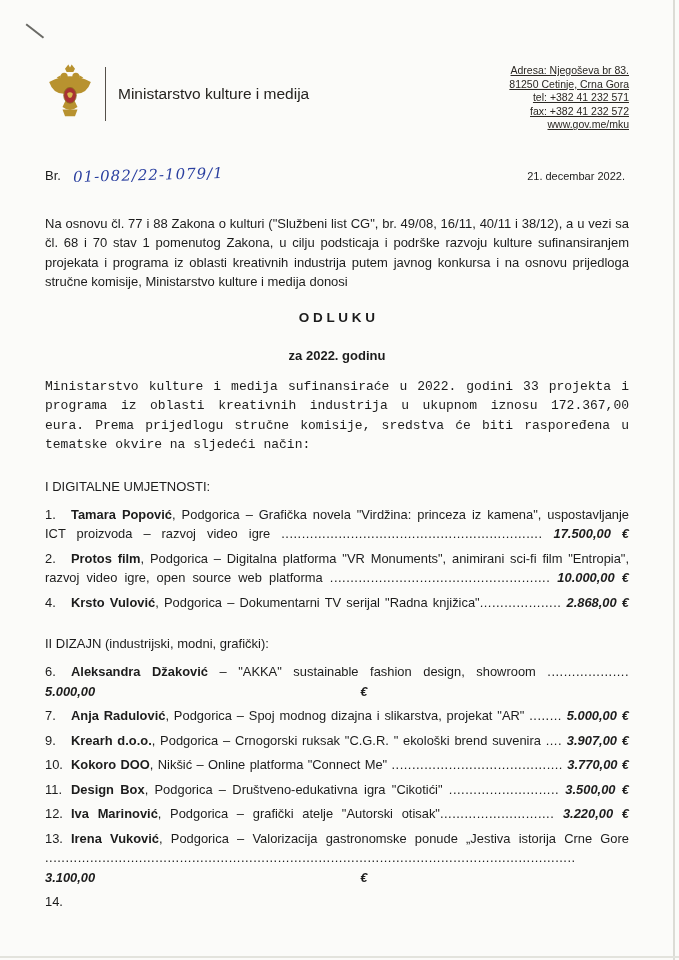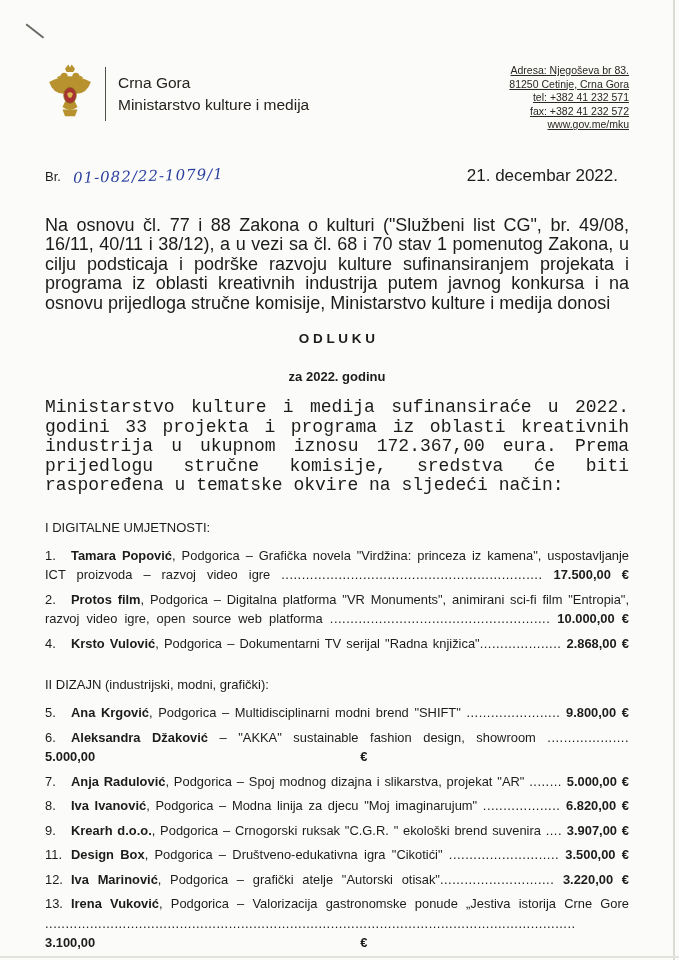--- a/index.html
+++ b/index.html
@@ -20,35 +20,35 @@
   .org-names{font-size:15.5px;line-height:22px;color:#26231f;}
   .address-block{text-align:right;font-size:10.5px;line-height:13.5px;color:#2a2722;padding-top:2px;text-decoration:underline;}
 
   .meta-row{display:flex;justify-content:space-between;align-items:baseline;margin-top:34px;}
   .number-group{font-size:13px;}
   .handwritten{
     display:inline-block;margin-left:8px;color:#2a3f9f;
     font-family:"DejaVu Serif",serif;font-style:italic;font-size:15px;
     letter-spacing:1px;transform:rotate(-1.5deg);
   }
-  .doc-date{font-size:17px;margin-right:11px;}
+  .doc-date{font-size:11px;margin-right:4px;}
 
-  .para{margin:30px 0 0;text-align:justify;font-size:18px;line-height:19.5px;}
+  .para{margin:30px 0 0;text-align:justify;font-size:13px;line-height:19.5px;}
   .decision-title{text-align:center;font-weight:bold;font-size:13.5px;margin:18px 0 0;}
   .decision-subtitle{text-align:center;font-weight:bold;font-size:13px;line-height:19px;margin:2px 0 0;}
   .summary{margin-top:12px;font-family:Liberation Mono, monospace;}
 
   .section-heading{font-weight:normal;font-size:13px;margin:24px 0 11px;}
   .list-item{
     margin:0 0 5px;font-size:12.9px;line-height:19.5px;
     text-align:justify;text-align-last:justify;
   }
   .item-num{display:inline-block;width:26px;}
   .item-name{font-weight:bold;}
-  .item-amount{font-weight:bold;white-space:nowrap;}
+  .item-amount{font-weight:bold;white-space:nowrap;font-style:italic;}
   .leader{word-break:break-all;letter-spacing:0.5px;}
 </style>
 </head>
 <body>
 
 <div class="scan-artifact"></div>
 
 <header class="doc-header">
   <div class="header-left">
     <span class="coa">
@@ -60,21 +60,20 @@
         <path d="M41 16 l5 2.5 -5 2.5 z" fill="#b8922f"></path>
         <path d="M5 24 Q30 10 55 24 Q49 42 30 37 Q11 42 5 24 z" fill="#b8922f"></path>
         <path d="M30 35 L21 54 Q30 61 39 54 z" fill="#b8922f"></path>
         <path d="M21 57 h18 l-3 8 h-12 z" fill="#b8922f"></path>
         <ellipse cx="30" cy="40" rx="7.5" ry="9.5" fill="#a83232" stroke="#8a6d1f" stroke-width="1"></ellipse>
         <path d="M26.5 38 q3.5 -3.5 7 0 q-1.2 5 -3.5 5 q-2.3 0 -3.5 -5" fill="#d8b84a"></path>
       </svg>
     </span>
     <span class="header-divider"></span>
     <div class="org-names">
-      <div>Crna Gora</div>
       <div>Ministarstvo kulture i medija</div>
     </div>
   </div>
   <div class="address-block">
     <div>Adresa: Njegoševa br 83.</div>
     <div>81250 Cetinje, Crna Gora</div>
     <div>tel: +382 41 232 571</div>
     <div>fax: +382 41 232 572</div>
     <div>www.gov.me/mku</div>
   </div>
@@ -98,25 +97,24 @@
   </p>
 
   <p class="para summary">Ministarstvo kulture i medija sufinansiraće u 2022. godini 33 projekta i programa iz oblasti kreativnih industrija u ukupnom iznosu 172.367,00 eura. Prema prijedlogu stručne komisije, sredstva će biti raspoređena u tematske okvire na sljedeći način:</p>
 
   <div>
       <p class="section-heading">I DIGITALNE UMJETNOSTI:</p>
       <p class="list-item"><span class="item-num">1.</span><b class="item-name">Tamara Popović</b><span class="item-desc">, Podgorica – Grafička novela "Virdžina: princeza iz kamena", uspostavljanje ICT proizvoda – razvoj video igre </span><span class="leader">................................................................</span><b class="item-amount"> 17.500,00 €</b></p>
       <p class="list-item"><span class="item-num">2.</span><b class="item-name">Protos film</b><span class="item-desc">, Podgorica – Digitalna platforma "VR Monuments", animirani sci-fi film "Entropia", razvoj video igre, open source web platforma </span><span class="leader">......................................................</span><b class="item-amount"> 10.000,00 €</b></p>
       <p class="list-item"><span class="item-num">4.</span><b class="item-name">Krsto Vulović</b><span class="item-desc">, Podgorica – Dokumentarni TV serijal "Radna knjižica"</span><span class="leader">....................</span><b class="item-amount"> 2.868,00 €</b></p>
       <p class="section-heading">II DIZAJN (industrijski, modni, grafički):</p>
-      <p class="list-item"><span class="item-num">5.</span><b class="item-name">Ana Krgović</b><span class="item-desc">, Podgorica – Multidisciplinarni modni brend "SHIFT" </span><span class="leader">.......................</span><b class="item-amount"> 9.800,00 €</b></p>
       <p class="list-item"><span class="item-num">6.</span><b class="item-name">Aleksandra Džaković</b><span class="item-desc"> – "AKKA" sustainable fashion design, showroom </span><span class="leader">....................</span><b class="item-amount"> 5.000,00 €</b></p>
       <p class="list-item"><span class="item-num">7.</span><b class="item-name">Anja Radulović</b><span class="item-desc">, Podgorica – Spoj modnog dizajna i slikarstva, projekat "AR" </span><span class="leader">........</span><b class="item-amount"> 5.000,00 €</b></p>
-      <p class="list-item"><span class="item-num">8.</span><b class="item-name">Iva Ivanović</b><span class="item-desc">, Podgorica – Modna linija za djecu "Moj imaginarujum" </span><span class="leader">...................</span><b class="item-amount"> 6.820,00 €</b></p>
       <p class="list-item"><span class="item-num">9.</span><b class="item-name">Krearh d.o.o.</b><span class="item-desc">, Podgorica – Crnogorski ruksak "C.G.R. " ekološki brend suvenira </span><span class="leader">....</span><b class="item-amount"> 3.907,00 €</b></p>
+      <p class="list-item"><span class="item-num">10.</span><b class="item-name">Kokoro DOO</b><span class="item-desc">, Nikšić – Online platforma "Connect Me" </span><span class="leader">..........................................</span><b class="item-amount"> 3.770,00 €</b></p>
       <p class="list-item"><span class="item-num">11.</span><b class="item-name">Design Box</b><span class="item-desc">, Podgorica – Društveno-edukativna igra "Cikotići" </span><span class="leader">...........................</span><b class="item-amount"> 3.500,00 €</b></p>
       <p class="list-item"><span class="item-num">12.</span><b class="item-name">Iva Marinović</b><span class="item-desc">, Podgorica – grafički atelje "Autorski otisak"</span><span class="leader">............................</span><b class="item-amount"> 3.220,00 €</b></p>
       <p class="list-item"><span class="item-num">13.</span><b class="item-name">Irena Vuković</b><span class="item-desc">, Podgorica – Valorizacija gastronomske ponude „Jestiva istorija Crne Gore </span><span class="leader">..................................................................................................................................</span><b class="item-amount"> 3.100,00 €</b></p>
       <p class="list-item"><span class="item-num">14.</span></p>
     </div>
 </main>
 
 <div class="scan-edge-right"></div>
 <div class="scan-edge-bottom"></div>
 

